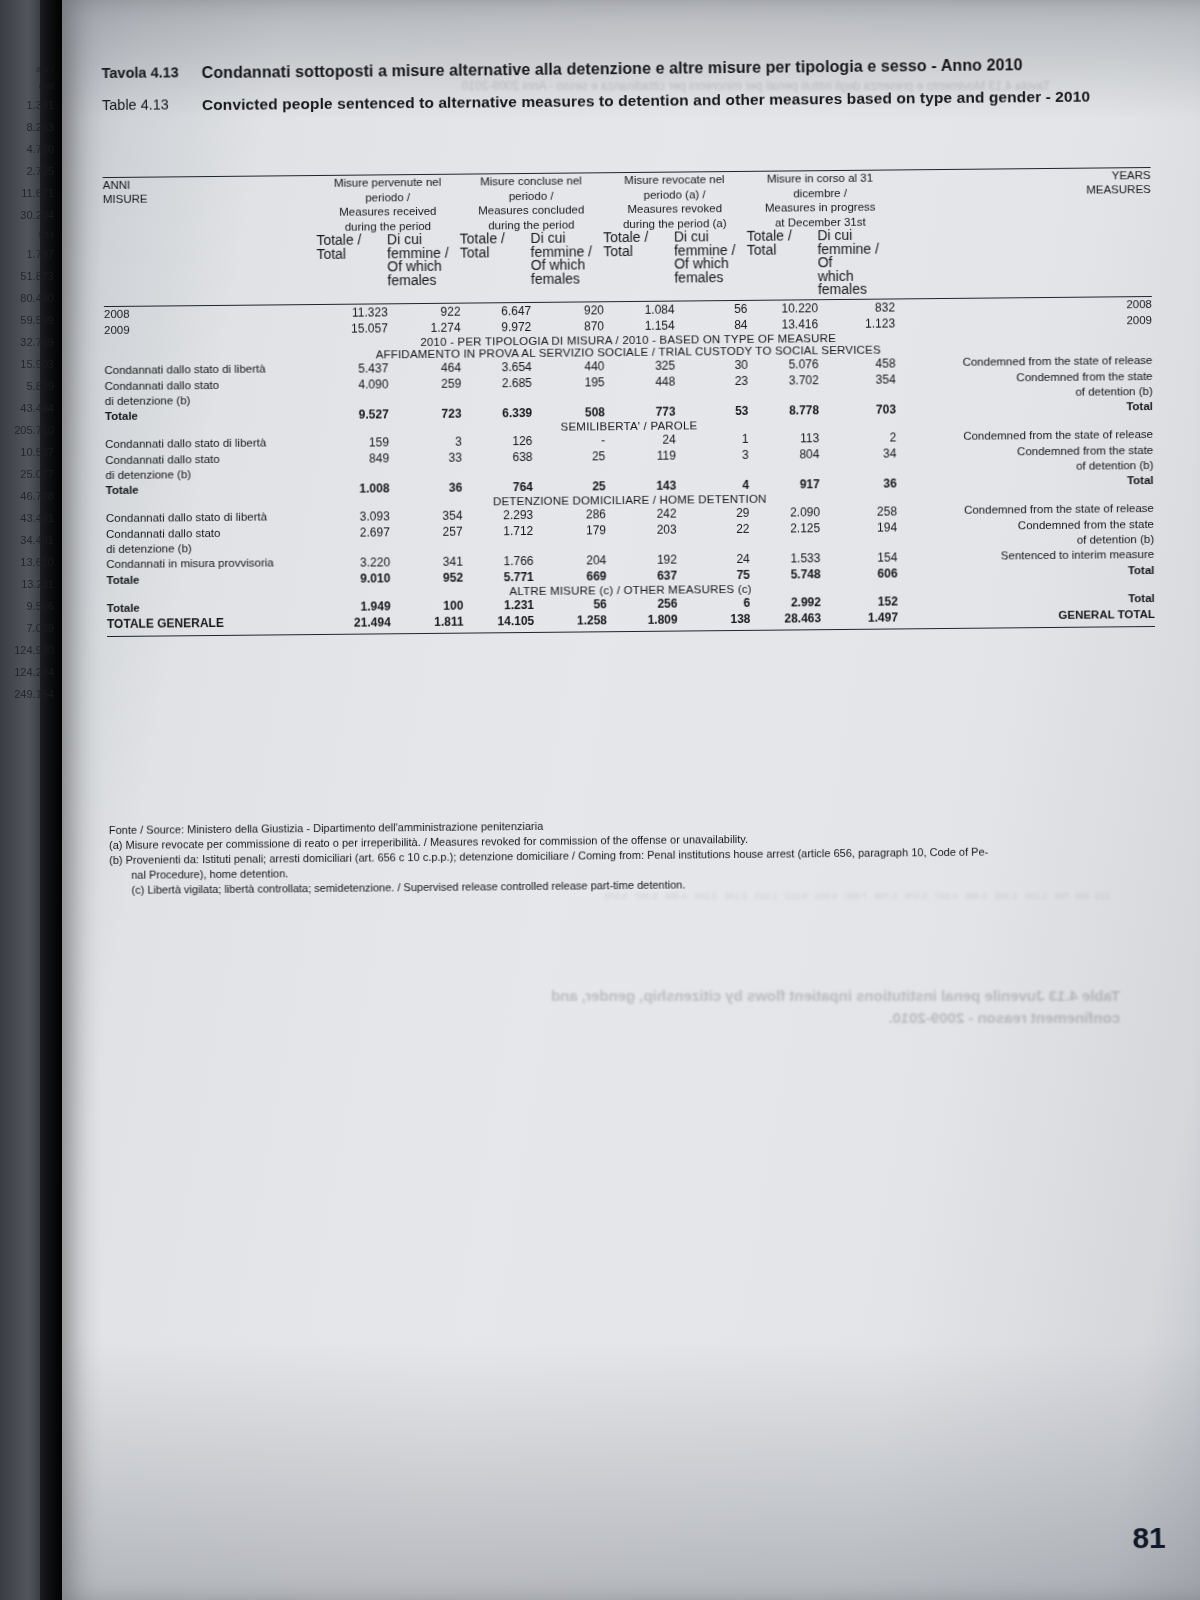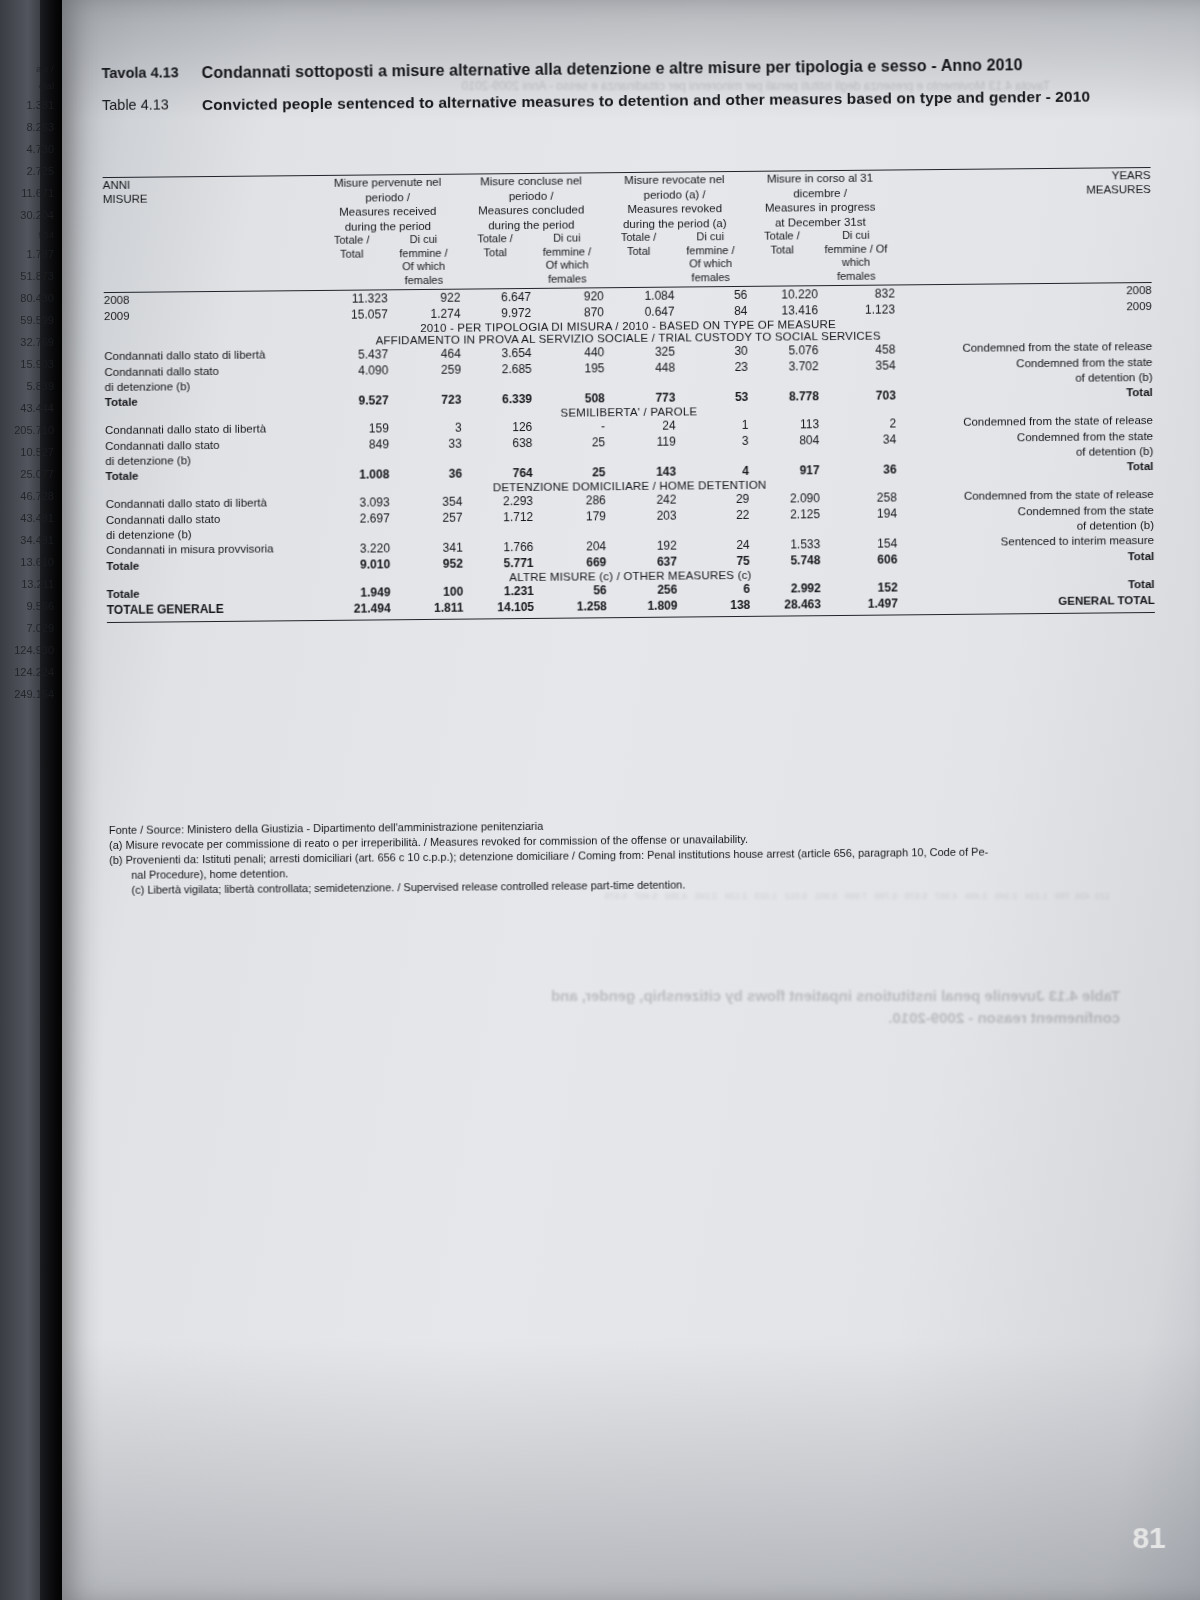--- a/index.html
+++ b/index.html
@@ -162,22 +162,21 @@
   table.t td, table.t th { padding: 0; vertical-align: top; }
 
   .hdr-group {
     text-align: center;
     font-size: 11.5px;
     line-height: 14.5px;
     padding: 7px 4px 4px 4px;
     font-weight: normal;
   }
   .hdr-sub {
-    text-align: center;
-    font-size: 11px;
+    font-size: 14px;
     line-height: 13.5px;
     padding: 4px 4px 6px 4px;
     font-weight: normal;
   }
   .rowlab {
     font-size: 11.5px;
     line-height: 15px;
     text-align: left;
     padding: 1px 4px 1px 0;
   }
@@ -224,21 +223,21 @@
     line-height: 15px;
   }
   .notes .ln { margin-bottom: 0px; }
   .notes .ind { padding-left: 22px; }
 
   .pageno {
     position: absolute;
     right: 46px; bottom: 40px;
     font-size: 30px;
     font-weight: bold;
-    color: #e5e5e5;
+    color: #0f172a;
   }
 
   .blur-soft { filter: blur(0.35px); }
 </style>
 </head>
 <body>
 
 <div class="left-page"></div>
 <div class="gutter">
   <div class="gutter-inner"></div>
@@ -420,21 +419,21 @@
             <td class="num">10.220</td>
             <td class="num">832</td>
             <td class="rlab" style="white-space: pre-line;">2008</td>
           </tr>
           <tr>
             <td class="rowlab" style="white-space: pre-line;">2009</td>
             <td class="num">15.057</td>
             <td class="num">1.274</td>
             <td class="num">9.972</td>
             <td class="num">870</td>
-            <td class="num">0.647</td>
+            <td class="num">1.154</td>
             <td class="num">84</td>
             <td class="num">13.416</td>
             <td class="num">1.123</td>
             <td class="rlab" style="white-space: pre-line;">2009</td>
           </tr>
           <tr>
             <td colspan="10" class="section">2010 - PER TIPOLOGIA DI MISURA / 2010 - BASED ON TYPE OF MEASURE</td>
           </tr>
           <tr>
             <td colspan="10" class="section">AFFIDAMENTO IN PROVA AL SERVIZIO SOCIALE / TRIAL CUSTODY TO SOCIAL SERVICES</td>

